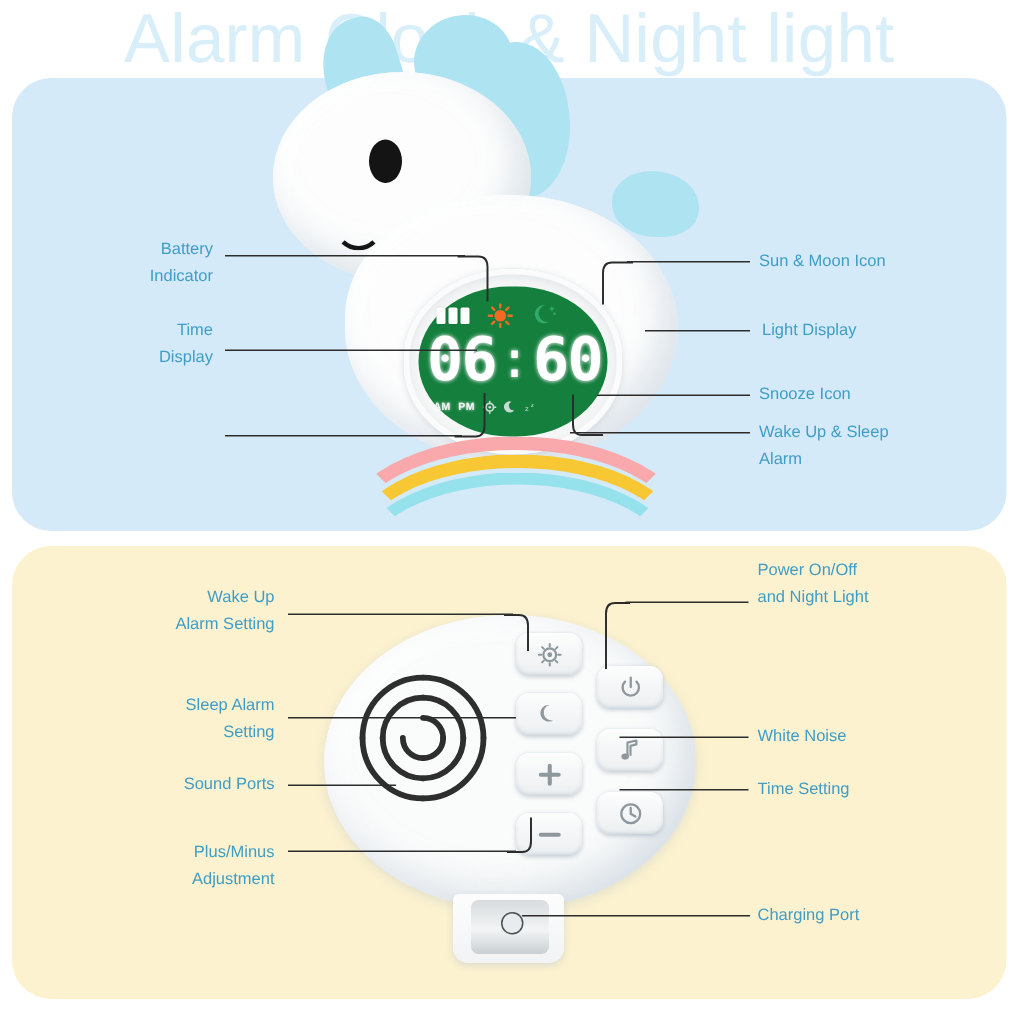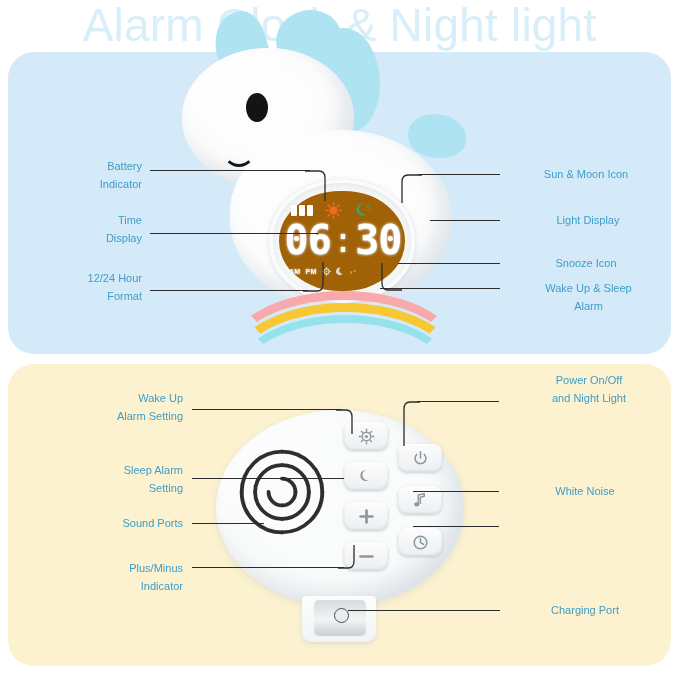--- a/index.html
+++ b/index.html
@@ -14,21 +14,21 @@
 
   
   .panel{position:absolute;border-radius:26px;}
   .panel-top{left:8px;top:52px;width:663px;height:302px;background:#d5eaf8;}
   .panel-bottom{left:8px;top:364px;width:663px;height:302px;background:#fcf2cf;}
 
   
   .lbl{position:absolute;color:#3f9dc6;font-size:11px;line-height:17.5px;
        white-space:pre-line;}
   .lbl.r{text-align:right;}
-  .lbl.l{text-align:center;}
+  .lbl.l{text-align:left;}
 
   
   .lead{position:absolute;background:#2c2c2c;height:1.3px;z-index:6;}
   .elbow{position:absolute;z-index:6;}
   .elbow svg{display:block;overflow:visible;}
 
   
   .unicorn{position:absolute;left:168px;top:10px;width:330px;height:340px;z-index:3;}
   .u-mane{position:absolute;background:#aee3f2;border-radius:50%;}
   .u-body{position:absolute;background:#fdfdfd;border-radius:50%;
@@ -40,21 +40,21 @@
            border:3.2px solid #151515;border-top-color:transparent;
            border-left-color:transparent;border-right-color:transparent;
            border-radius:0 0 16px 16px;transform:rotate(-6px);}
 
   
   .face{position:absolute;left:101px;top:169px;width:146px;height:124px;
         border-radius:50%/48%;background:#f6f7f7;
         box-shadow:inset 0 0 0 4px #fbfbfb, inset 0 2px 10px rgba(160,175,188,.5),
                    0 1px 5px rgba(150,165,180,.3);z-index:4;}
   .screen{position:absolute;left:10px;top:12px;width:126px;height:100px;
-          border-radius:48%/50%;background:#a16207;}
+          border-radius:48%/50%;background:#15803d;}
   .row-top{position:absolute;left:12px;top:10px;width:104px;height:18px;}
   .bat{position:absolute;left:0;top:4px;width:24px;height:11px;}
   .bat i{position:absolute;top:0;width:6px;height:11px;background:#fff;
          border-radius:1px;box-shadow:0 0 2px rgba(0,0,0,.12);}
   .sun-ic{position:absolute;left:34px;top:1px;width:17px;height:17px;}
   .moon-ic{position:absolute;left:62px;top:1px;width:19px;height:17px;}
 
   .digits{position:absolute;left:9px;top:27px;width:110px;height:44px;
           display:flex;align-items:center;justify-content:center;gap:2px;}
   .dig{font-family:"DejaVu Sans Mono",monospace;font-size:40px;font-weight:700;
@@ -146,21 +146,21 @@
           <svg class="moon-ic" viewBox="0 0 22 20">
             <path d="M15.5 14.6A7.2 7.2 0 1 1 12 1.6a5.9 5.9 0 0 0 3.5 13z" fill="#2faa6a"></path>
             <path d="M17.4 2.2l.7 1.7 1.7.7-1.7.7-.7 1.7-.7-1.7-1.7-.7 1.7-.7z" fill="#2faa6a"></path>
             <circle cx="19.4" cy="8.4" r="1" fill="#2faa6a"></circle>
           </svg>
         </div>
 
         <div class="digits">
           <span class="dig">06</span>
           <span class="colon">:</span>
-          <span class="dig">30</span>
+          <span class="dig">60</span>
         </div>
 
         <div class="row-bot">
           <span class="tiny">AM</span>
           <span class="tiny">PM</span>
           <svg class="tiny-ic" viewBox="0 0 12 12">
             <circle cx="6" cy="6" r="3.4" fill="none" stroke="#e8ebec" stroke-width="1.6"></circle>
             <circle cx="6" cy="6" r="1.2" fill="#e8ebec"></circle>
             <g stroke="#e8ebec" stroke-width="1.3" stroke-linecap="round">
               <line x1="6" y1="0.6" x2="6" y2="1.8"></line>
@@ -184,22 +184,20 @@
       <div class="arc" style="top:6px;width:218px;height:120px;border-width:9px;border-top-color:#f9a8ab;"></div>
       <div class="arc" style="top:18px;left:4px;width:212px;height:118px;border-width:9px;border-top-color:#f7c833;"></div>
       <div class="arc" style="top:30px;left:8px;width:206px;height:116px;border-width:8px;border-top-color:#96e2ec;"></div>
     </div>
   </div>
 
   <div class="lbl r" style="left:18px;top:158px;width:124px;">Battery
 Indicator</div>
   <div class="lbl r" style="left:18px;top:212px;width:124px;">Time
 Display</div>
-  <div class="lbl r" style="left:18px;top:270px;width:124px;">12/24 Hour
-Format</div>
 
   <div class="lead" style="left:150px;top:170px;width:160px;"></div>
   <div class="elbow" style="left:305px;top:170px;">
     <svg width="24" height="32" viewBox="0 0 24 32">
         <path d="M0 1 H14 Q20 1 20 8 V31" fill="none" stroke="#2c2c2c" stroke-width="1.3"></path>
       </svg>
   </div>
   <div class="lead" style="left:150px;top:233px;width:168px;"></div>
   <div class="lead" style="left:150px;top:290px;width:158px;"></div>
   <div class="elbow" style="left:303px;top:262px;">
@@ -308,40 +306,41 @@
     <div class="port"></div>
     <div class="port-hole"></div>
   </div>
 
   <div class="lbl r" style="left:28px;top:390px;width:155px;">Wake Up
 Alarm Setting</div>
   <div class="lbl r" style="left:28px;top:462px;width:155px;">Sleep Alarm
 Setting</div>
   <div class="lbl r" style="left:28px;top:515px;width:155px;">Sound Ports</div>
   <div class="lbl r" style="left:28px;top:560px;width:155px;">Plus/Minus
-Indicator</div>
+Adjustment</div>
 
   <div class="lead" style="left:192px;top:409px;width:150px;"></div>
   <div class="elbow" style="left:336px;top:409px;">
     <svg width="20" height="26" viewBox="0 0 20 26">
         <path d="M0 1 H10 Q16 1 16 8 V25" fill="none" stroke="#2c2c2c" stroke-width="1.3"></path>
       </svg>
   </div>
   <div class="lead" style="left:192px;top:478px;width:152px;"></div>
   <div class="lead" style="left:192px;top:523px;width:72px;"></div>
   <div class="lead" style="left:192px;top:567px;width:152px;"></div>
   <div class="elbow" style="left:338px;top:545px;">
     <svg width="20" height="24" viewBox="0 0 20 24">
         <path d="M0 23 H10 Q16 23 16 16 V0" fill="none" stroke="#2c2c2c" stroke-width="1.3"></path>
       </svg>
   </div>
 
   <div class="lbl l" style="left:505px;top:372px;width:168px;">Power On/Off
 and Night Light</div>
   <div class="lbl l" style="left:505px;top:483px;width:160px;">White Noise</div>
+  <div class="lbl l" style="left:505px;top:518px;width:160px;">Time Setting</div>
   <div class="lbl l" style="left:505px;top:602px;width:160px;">Charging Port</div>
 
   <div class="lead" style="left:417px;top:401px;width:82px;"></div>
   <div class="elbow" style="left:400px;top:401px;">
     <svg width="20" height="46" viewBox="0 0 20 46">
         <path d="M20 1 H10 Q4 1 4 8 V45" fill="none" stroke="#2c2c2c" stroke-width="1.3"></path>
       </svg>
   </div>
   <div class="lead" style="left:413px;top:491px;width:86px;"></div>
   <div class="lead" style="left:413px;top:526px;width:86px;"></div>

